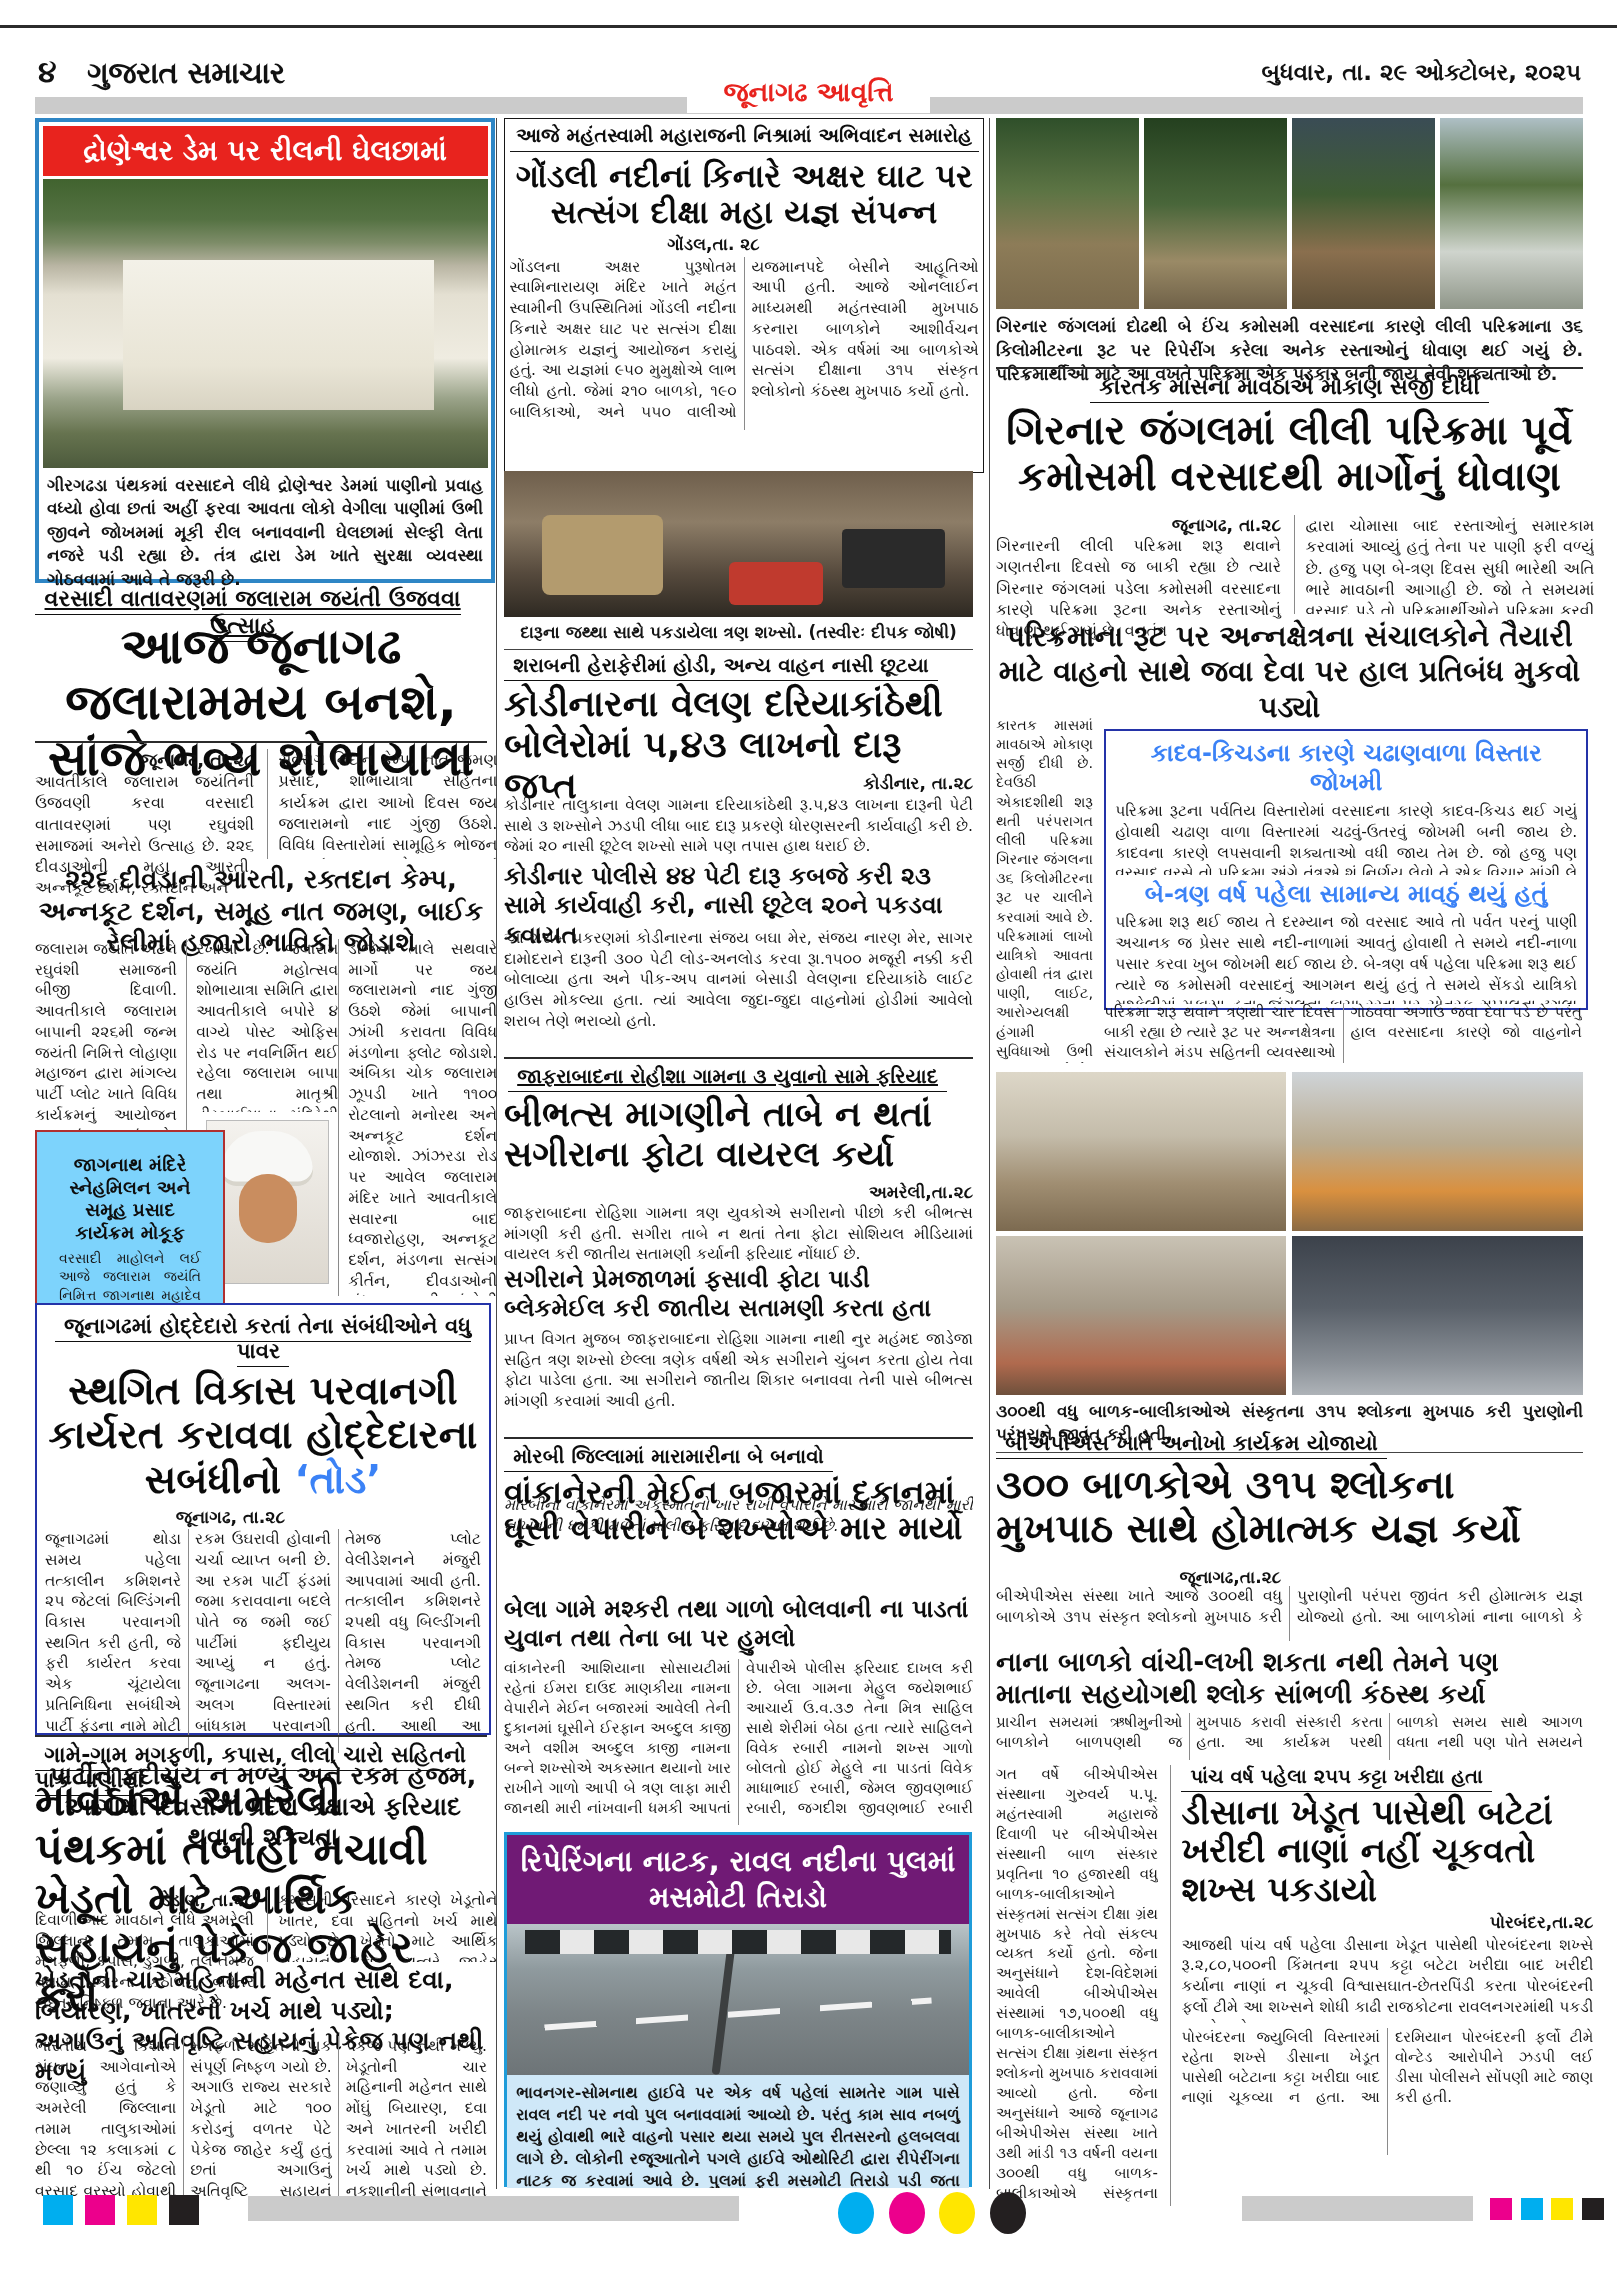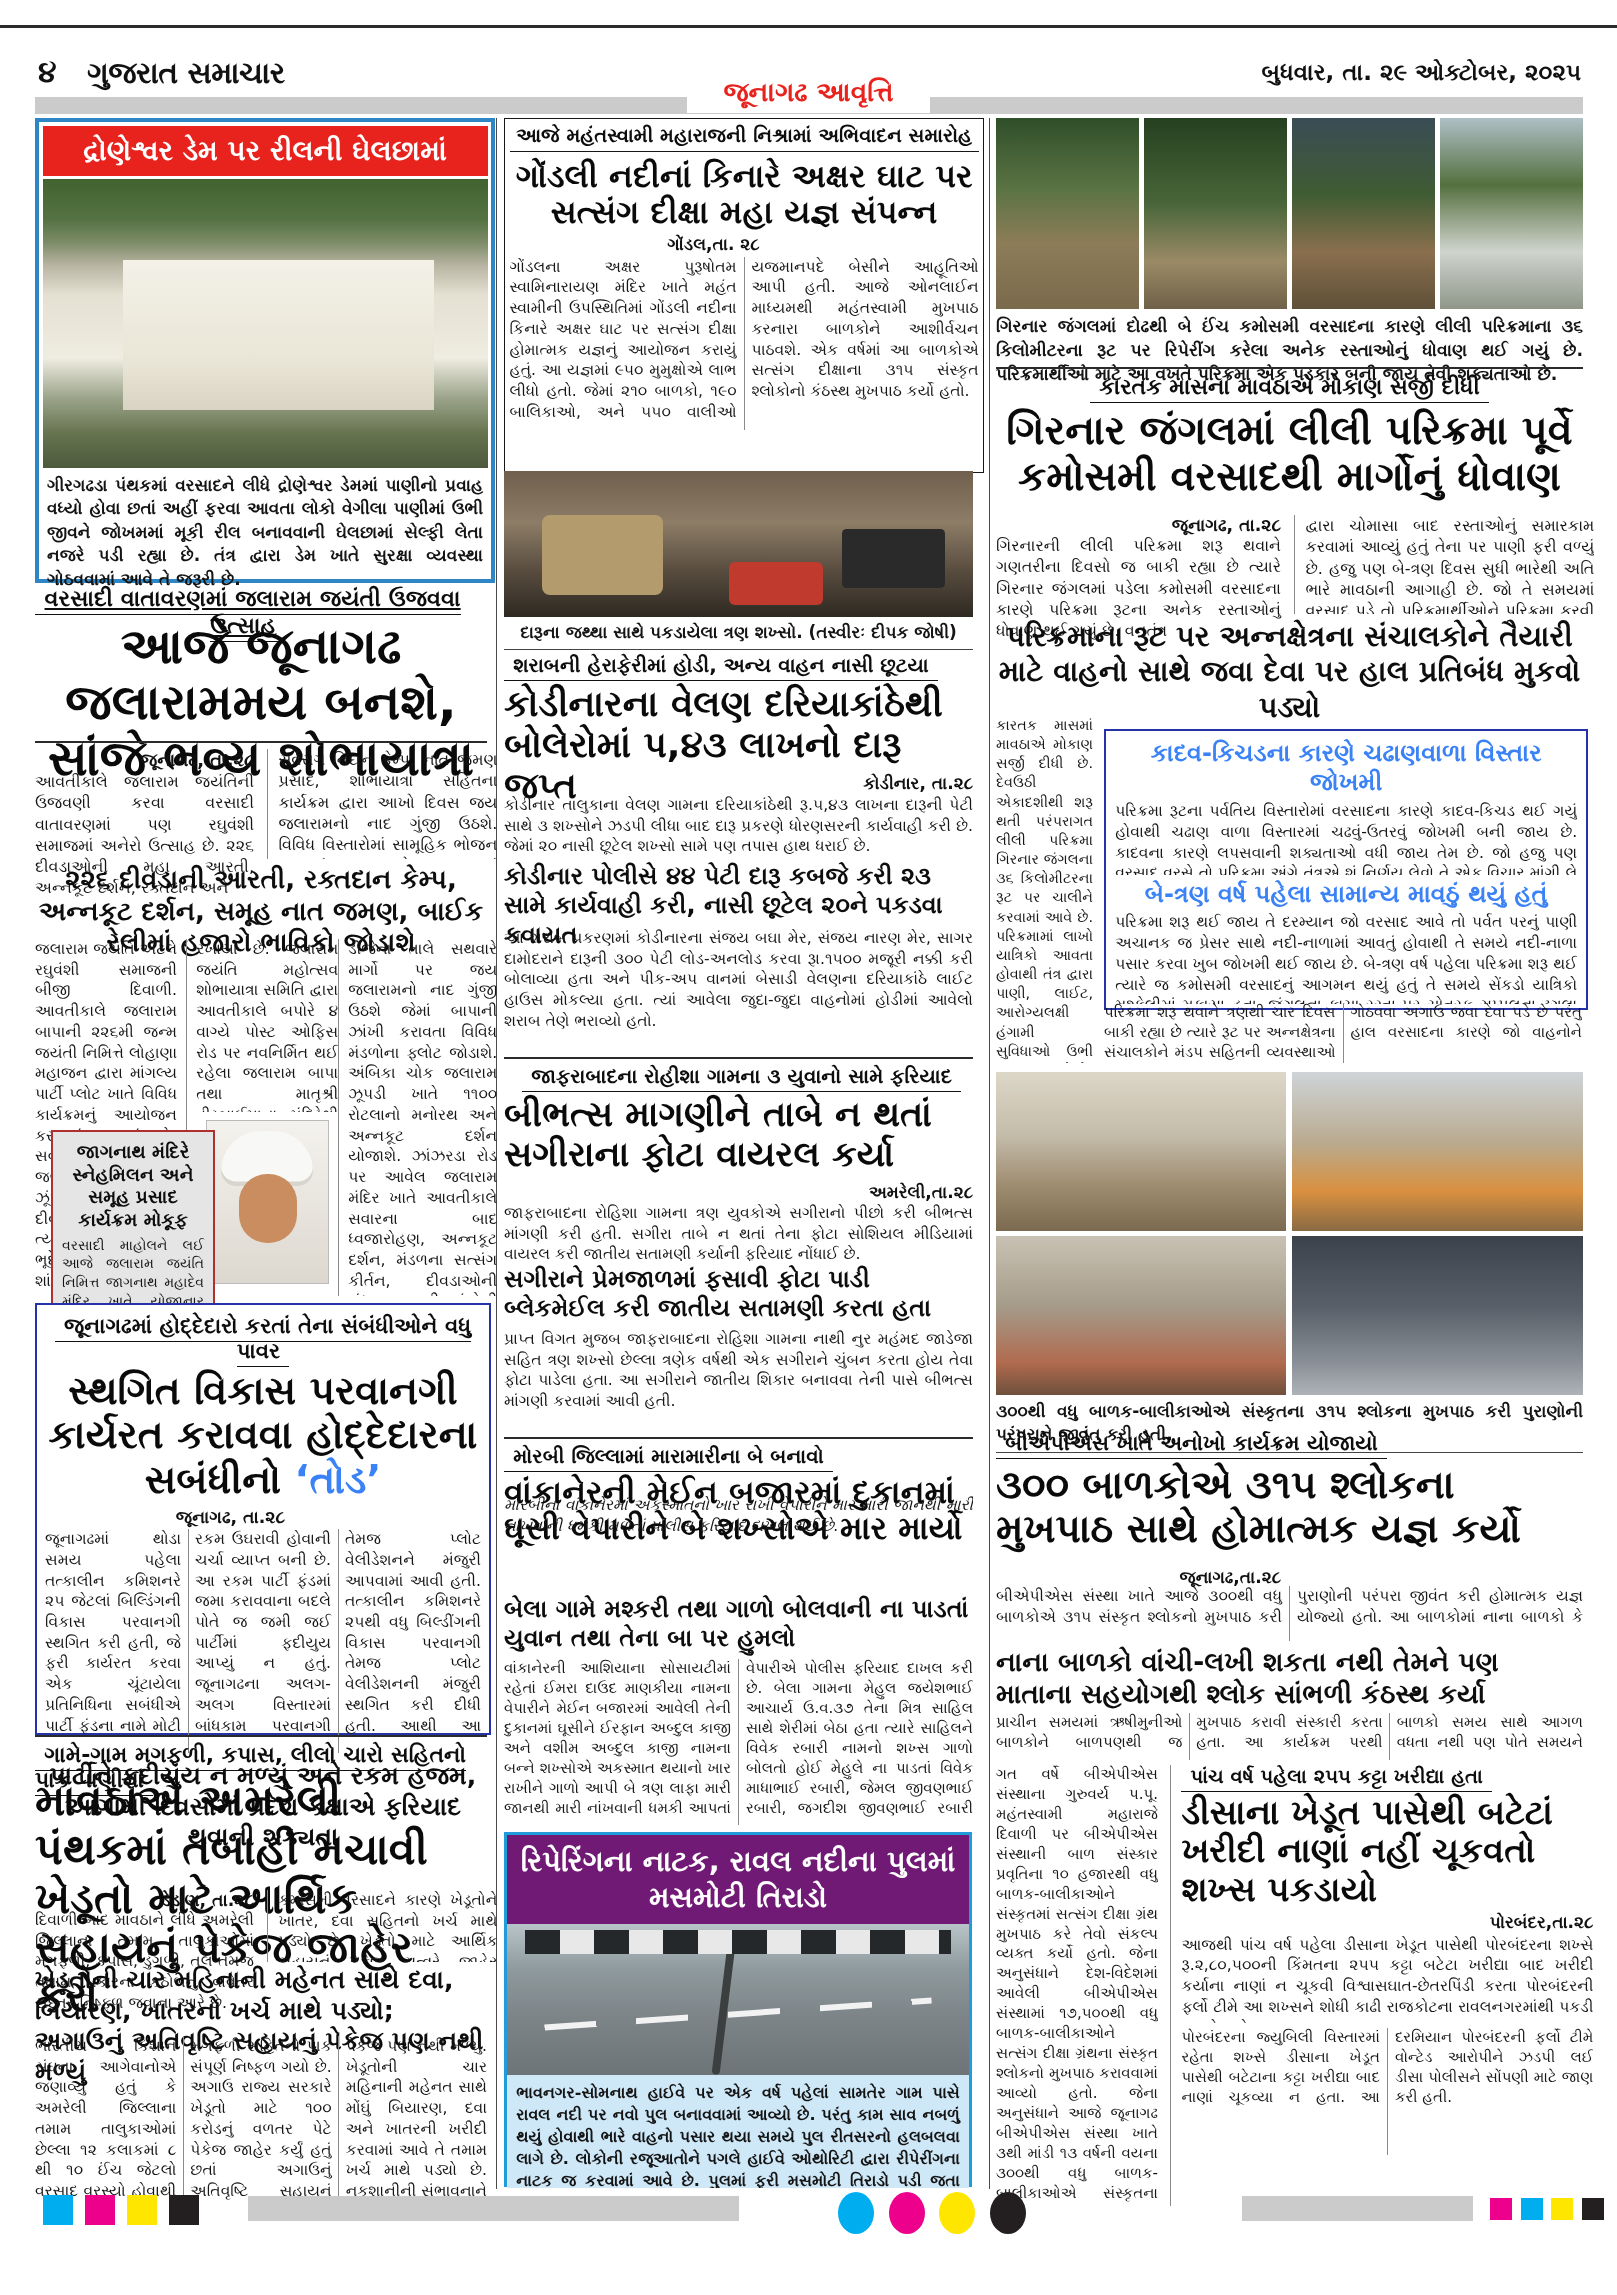--- a/index.html
+++ b/index.html
@@ -77,21 +77,21 @@
     <div class="abs clip" style="left:151px;top:0;width:142px;height:357px;border-left:0.6px solid #8a8a8a;padding-left:9.2px;">
       <div class="bt" style="font-size:15.6px;height:173px;overflow:hidden;">રખાયા છે. જલારામ જયંતિ મહોત્સવ શોભાયાત્રા સમિતિ દ્વારા આવતીકાલે બપોરે ૪ વાગ્યે પોસ્ટ ઓફિસ રોડ પર નવનિર્મિત થઈ રહેલા જલારામ બાપા તથા માતૃશ્રી વીરબાઈમાના મંદિરેથી શોભાયાત્રાનો પ્રારંભ થશે.</div>
       <div style="width:121px;height:162px;margin:8px auto 0;background:linear-gradient(180deg,#f4f2ee,#ddd8cf);position:relative;border:0.6px solid #bbb;">
         <div style="position:absolute;left:14.4px;top:10.4px;width:92px;height:55px;background:#f8f8f6;border-radius:46px 46px 17.3px 17.3px;box-shadow:inset 0 -4.6px 0 #d8d5cc;"></div>
         <div style="position:absolute;left:32px;top:53px;width:58px;height:69px;background:#c98d5f;border-radius:28px;"></div>
       </div>
     </div>
     <div class="abs clip" style="left:303px;top:0;width:149px;height:357px;border-left:0.6px solid #8a8a8a;padding-left:9.2px;">
       <div class="bt" style="font-size:15.6px;">ડીજેના તાલે સથવારે માર્ગો પર જય જલારામનો નાદ ગુંજી ઉઠશે જેમાં બાપાની ઝાંખી કરાવતા વિવિધ મંડળોના ફ્લોટ જોડાશે. અંબિકા ચોક જલારામ ઝૂપડી ખાતે ૧૧૦૦ રોટલાનો મનોરથ અને અન્નકૂટ દર્શન યોજાશે. ઝાંઝરડા રોડ પર આવેલ જલારામ મંદિર ખાતે આવતીકાલે સવારના બાદ ધ્વજારોહણ, અન્નકૂટ દર્શન, મંડળના સત્સંગ કીર્તન, દીવડાઓની સંધ્યા આરતી, રંગોળી સ્પર્ધા તથા લોહાણા સમાજના ભક્તો માટે સમૂહ ભોજન, મહેમાનોનું સન્માન સહિતના કાર્યક્રમ, રાત્રે ઝાંઝરડા ચોકડી પર ખીચડિયાના પ્રસાદનું ભાવિકોને વિતરણ કરવામાં આવશે.</div>
     </div>
-    <div class="abs" style="left:16px;top:191px;width:142px;border:2.3px solid #b03030;background:#e5e5e5;padding:9px;">
+    <div class="abs" style="left:0;top:191px;width:142px;border:2.3px solid #b03030;background:#7dd3fc;padding:22px;">
       <div class="sub" style="font-size:18.5px;">જાગનાથ મંદિરે સ્નેહમિલન અને સમૂહ પ્રસાદ કાર્યક્રમ મોકૂફ</div>
       <div class="bt" style="font-size:14px;margin-top:4.6px;">વરસાદી માહોલને લઈ આજે જલારામ જયંતિ નિમિત્ત જાગનાથ મહાદેવ મંદિર ખાતે યોજાનાર સ્નેહ મિલન અને સમૂહ ભોજન પ્રસાદ કાર્યક્રમ મોકૂફ રખાયો છે.</div>
     </div>
   </div>
 
   <div class="abs bluebox" style="left:35px;top:1303px;width:436px;height:412px;padding:8px;">
     <div class="k" style="font-size:21.4px;"><span class="u">જૂનાગઢમાં હોદ્દેદારો કરતાં તેના સંબંધીઓને વધુ પાવર</span></div>
     <div class="hl" style="font-size:39px;margin-top:5.8px;"><span>સ્થગિત વિકાસ પરવાનગી કાર્યરત કરાવવા હોદ્દેદારના સબંધીનો </span><span class="redtxt">‘તોડ’</span></div>
     <div class="dl" style="font-size:17.3px;margin:4.6px 196px 0 0;">જૂનાગઢ, તા.૨૮</div>
     <div class="bt c3 clip" style="font-size:15.6px;height:224px;margin-top:2.3px;">જૂનાગઢમાં થોડા સમય પહેલા તત્કાલીન કમિશનરે ૨૫ જેટલાં બિલ્ડિંગની વિકાસ પરવાનગી સ્થગિત કરી હતી, જે ફરી કાર્યરત કરવા એક ચૂંટાયેલા પ્રતિનિધિના સબંધીએ પાર્ટી ફંડના નામે મોટી રકમ ઉઘરાવી હોવાની ચર્ચા વ્યાપ્ત બની છે. આ રકમ પાર્ટી ફંડમાં જમા કરાવવાના બદલે પોતે જ જમી જઈ પાર્ટીમાં ફદીયુય આપ્યું ન હતું. જૂનાગઢના અલગ-અલગ વિસ્તારમાં બાંધકામ પરવાનગી તેમજ પ્લોટ વેલીડેશનને મંજુરી આપવામાં આવી હતી. તત્કાલીન કમિશનરે ૨૫થી વધુ બિલ્ડીંગની વિકાસ પરવાનગી તેમજ પ્લોટ વેલીડેશનની મંજુરી સ્થગિત કરી દીધી હતી. આથી આ પ્રોજેક્ટ ઠપ્પ થઈ ગયા હતા. અધિકારીની બદલી બાદ ભાજપના હોદ્દેદારના સગાએ સ્થગિત મંજુરી કાર્યરત ઈચ્છુકો પાસેથી પાર્ટી ફંડના નામે મોટી રકમનું ઉઘરાણું કર્યું હતું. જે ફંડ આવે એમાંથી એ.આઈ. બેઝડ કામ કરવાના હતા પરંતુ રકમ પાર્ટીને મળવાના બદલે સબંધી જમી ગયા હોવાથી ચર્ચા વ્યાપી છે. સુત્રોમાંથી જાણવા મળ્યા મુજબ આગામી દિવસોમાં આ મુદ્દે પ્રદેશ કક્ષાએ ફરિયાદ થવાની શકયતા છે. અગાઉ જે પરવાનગી સ્થગિત કરવામાં આવી હતી તે પ્રમાણ કરી કાર્યરત કરવાના નામે થયેલા ઉઘરાણા બાબતે હાલ તો ચર્ચા જામી છે.</div>
@@ -124,21 +124,21 @@
   <div class="abs cap" style="left:504px;top:621px;width:469px;font-size:17px;text-align:center;border-bottom:1.2px solid #444;padding-bottom:4.6px;">દારૂના જથ્થા સાથે પકડાયેલા ત્રણ શખ્સો. (તસ્વીરઃ દીપક જોષી)</div>
 
   <div class="abs k" style="left:504px;top:653px;width:469px;font-size:20px;text-align:left;"><span class="u">શરાબની હેરાફેરીમાં હોડી, અન્ય વાહન નાસી છૂટયા</span></div>
   <div class="abs hl" style="left:504px;top:683px;width:469px;font-size:36px;text-align:left;">કોડીનારના વેલણ દરિયાકાંઠેથી બોલેરોમાં પ,૪૩ લાખનો દારૂ જપ્ત</div>
   <div class="abs dl" style="left:504px;top:773px;width:469px;font-size:17px;">કોડીનાર, તા.૨૮</div>
   <div class="abs bt clip" style="left:504px;top:795px;width:469px;height:62px;font-size:15.6px;">કોડીનાર તાલુકાના વેલણ ગામના દરિયાકાંઠેથી રૂ.૫,૪૩ લાખના દારૂની પેટી સાથે ૩ શખ્સોને ઝડપી લીધા બાદ દારૂ પ્રકરણે ધોરણસરની કાર્યવાહી કરી છે. જેમાં ૨૦ નાસી છૂટેલ શખ્સો સામે પણ તપાસ હાથ ધરાઈ છે.</div>
   <div class="abs sub" style="left:504px;top:862px;width:469px;font-size:24px;text-align:left;">કોડીનાર પોલીસે ૪૪ પેટી દારૂ કબજે કરી ૨૩ સામે કાર્યવાહી કરી, નાસી છૂટેલ ૨૦ને પકડવા કવાયત</div>
   <div class="abs bt clip" style="left:504px;top:928px;width:469px;height:124px;font-size:15.6px;">આ શરાબ પ્રકરણમાં કોડીનારના સંજય બઘા મેર, સંજય નારણ મેર, સાગર દામોદરાને દારૂની ૩૦૦ પેટી લોડ-અનલોડ કરવા રૂા.૧૫૦૦ મજૂરી નક્કી કરી બોલાવ્યા હતા અને પીક-અપ વાનમાં બેસાડી વેલણના દરિયાકાંઠે લાઈટ હાઉસ મોકલ્યા હતા. ત્યાં આવેલા જુદા-જુદા વાહનોમાં હોડીમાં આવેલો શરાબ તેણે ભરાવ્યો હતો.</div>
 
   <div class="abs rule" style="left:504px;top:1057px;width:469px;"></div>
-  <div class="abs k" style="left:522px;top:1064px;width:469px;font-size:20px;text-align:left;"><span class="u">જાફરાબાદના રોહીશા ગામના ૩ યુવાનો સામે ફરિયાદ</span></div>
+  <div class="abs k" style="left:508px;top:1064px;width:469px;font-size:20px;text-align:left;text-decoration:underline;"><span class="u">જાફરાબાદના રોહીશા ગામના ૩ યુવાનો સામે ફરિયાદ</span></div>
   <div class="abs hl" style="left:504px;top:1095px;width:469px;font-size:35px;text-align:left;">બીભત્સ માગણીને તાબે ન થતાં સગીરાના ફોટા વાયરલ કર્યા</div>
   <div class="abs dl" style="left:504px;top:1182px;width:469px;font-size:17px;">અમરેલી,તા.૨૮</div>
   <div class="abs bt clip" style="left:504px;top:1203px;width:469px;height:58px;font-size:15.6px;">જાફરાબાદના રોહિશા ગામના ત્રણ યુવકોએ સગીરાનો પીછો કરી બીભત્સ માંગણી કરી હતી. સગીરા તાબે ન થતાં તેના ફોટા સોશિયલ મીડિયામાં વાયરલ કરી જાતીય સતામણી કર્યાની ફરિયાદ નોંધાઈ છે.</div>
   <div class="abs sub" style="left:504px;top:1265px;width:469px;font-size:24px;text-align:left;">સગીરાને પ્રેમજાળમાં ફસાવી ફોટા પાડી બ્લેકમેઈલ કરી જાતીય સતામણી કરતા હતા</div>
   <div class="abs bt clip" style="left:504px;top:1329px;width:469px;height:103px;font-size:15.6px;">પ્રાપ્ત વિગત મુજબ જાફરાબાદના રોહિશા ગામના નાથી નુર મહંમદ જાડેજા સહિત ત્રણ શખ્સો છેલ્લા ત્રણેક વર્ષથી એક સગીરાને ચુંબન કરતા હોય તેવા ફોટા પાડેલા હતા. આ સગીરાને જાતીય શિકાર બનાવવા તેની પાસે બીભત્સ માંગણી કરવામાં આવી હતી.</div>
 
   <div class="abs rule" style="left:504px;top:1437px;width:469px;"></div>
   <div class="abs k" style="left:504px;top:1444px;width:469px;font-size:20px;text-align:left;"><span class="u">મોરબી જિલ્લામાં મારામારીના બે બનાવો</span></div>
   <div class="abs hl" style="left:504px;top:1474px;width:469px;font-size:32px;text-align:left;">વાંકાનેરની મેઈન બજારમાં દુકાનમાં ઘૂસી વેપારીને બે શખ્સોએ માર માર્યો</div>
   <div class="abs bt clip" style="left:504px;top:1495px;width:469px;height:38px;font-size:15.6px;font-style:italic;">મોરબીના વાંકાનેરમાં અકસ્માતનો ખાર રાખી વેપારીને માર મારી જાનથી મારી નાંખવાની ધમકી મળતાં પોલીસ ફરિયાદ દાખલ થઈ છે.</div>

